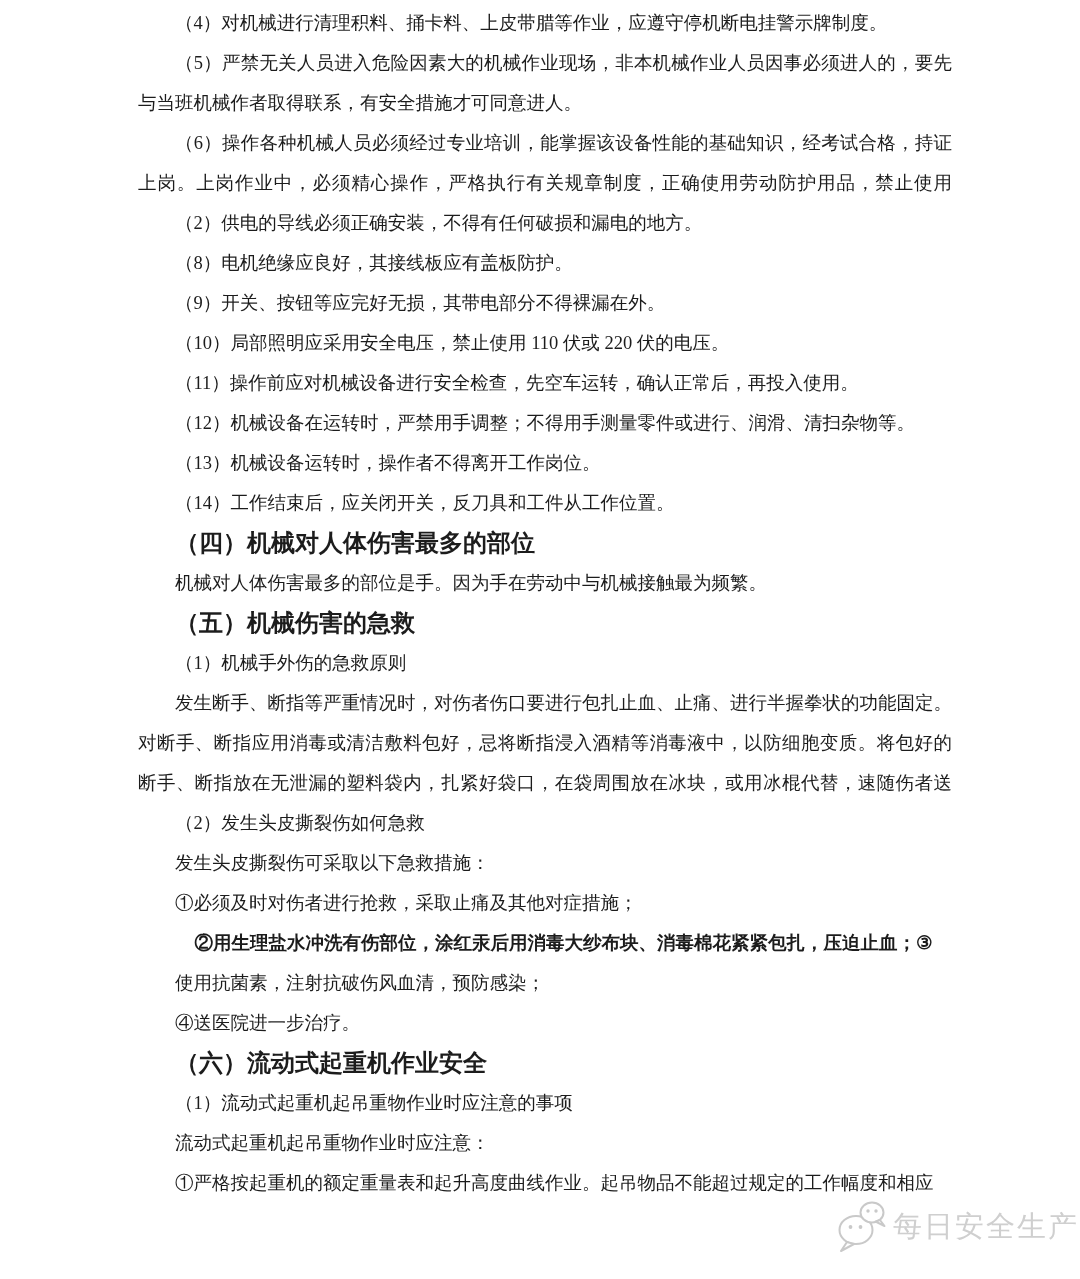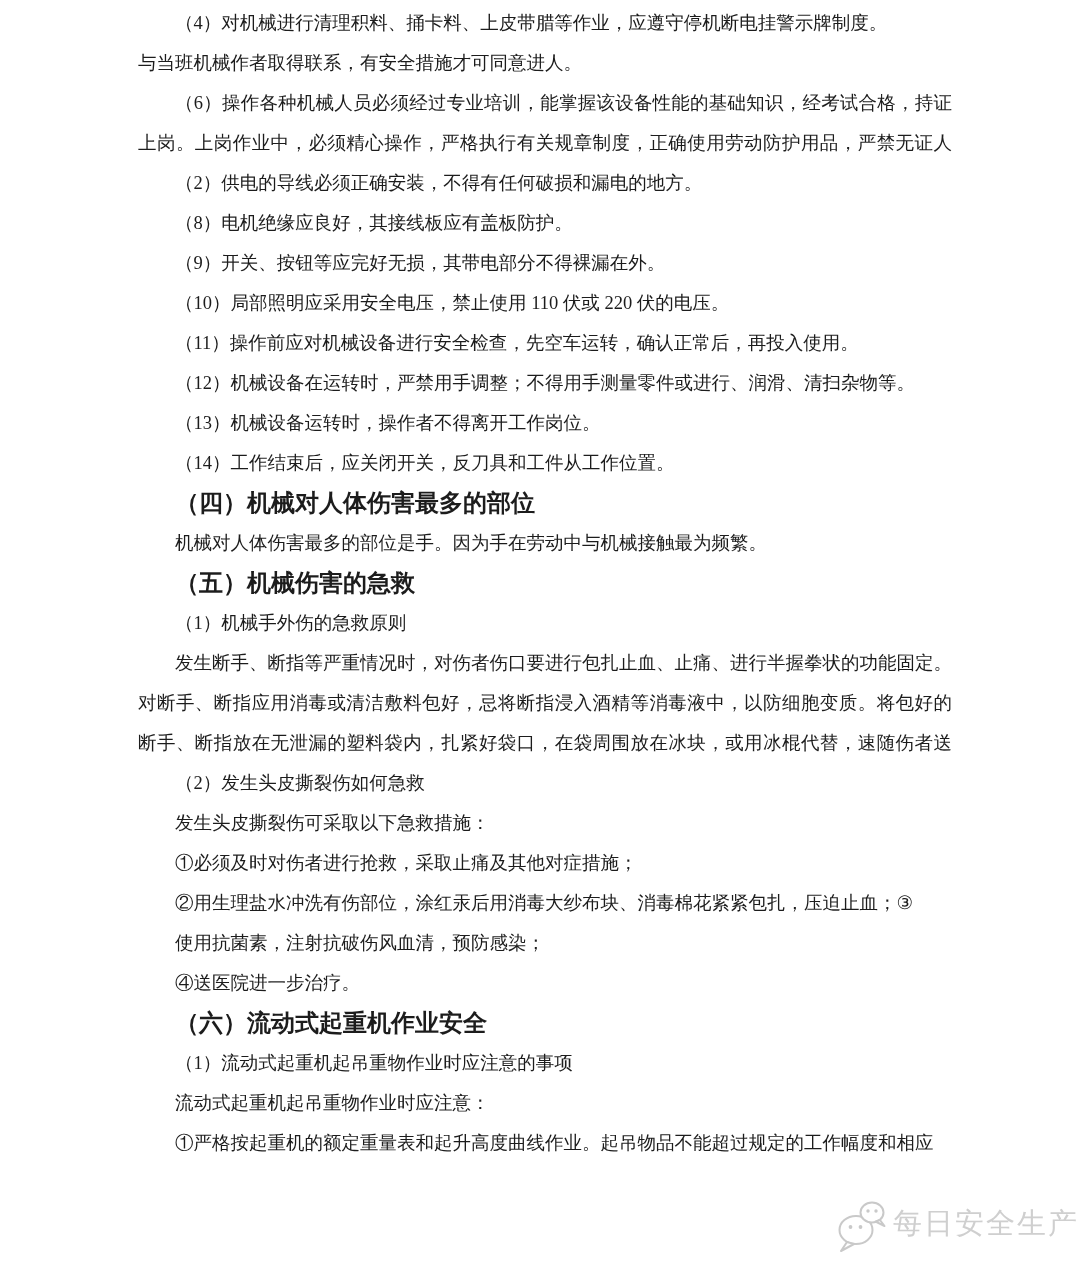--- a/index.html
+++ b/index.html
@@ -41,33 +41,34 @@
     font-family: "Liberation Sans", "DejaVu Sans", sans-serif;
     font-size: 24px;
   }
   .line.justify {
     text-align: justify;
     text-align-last: justify;
     text-justify: inter-character;
   }
   .line.split {
     display: flex;
-    justify-content: flex-start;
+    justify-content: center;
+    font-weight: bold;
   }
   .watermark {
     position: absolute;
     left: 836px;
     top: 1200px;
     display: flex;
     align-items: center;
     gap: 5px;
     color: #cfcfcf;
   }
   .watermark-label {
-    font-family: Liberation Mono, monospace;
+    font-family: Liberation Sans, sans-serif;
     font-size: 29px;
     letter-spacing: 2px;
     line-height: 50px;
     white-space: nowrap;
     text-shadow: 1px 1px 0 #ffffff;
     text-align: right;
   }
   .wechat-icon {
     width: 52px;
     height: 52px;
@@ -77,30 +78,34 @@
 </head>
 <body style="color: rgb(28, 28, 28); background: rgb(255, 255, 255);">
 
 <div class="page">
 
   <div class="text-block">
       <div class="line body-line indent">
     <span>（4）对机械进行清理积料、捅卡料、上皮带腊等作业，应遵守停机断电挂警示牌制度。</span>
     
   </div>
+      <div class="line body-line indent justify">
+    <span>（5）严禁无关人员进入危险因素大的机械作业现场，非本机械作业人员因事必须进人的，要先</span>
+    
+  </div>
       <div class="line body-line">
     <span>与当班机械作者取得联系，有安全措施才可同意进人。</span>
     
   </div>
       <div class="line body-line indent justify">
     <span>（6）操作各种机械人员必须经过专业培训，能掌握该设备性能的基础知识，经考试合格，持证</span>
     
   </div>
       <div class="line body-line justify">
-    <span>上岗。上岗作业中，必须精心操作，严格执行有关规章制度，正确使用劳动防护用品，严禁无证人</span>
+    <span>上岗。上岗作业中，必须精心操作，严格执行有关规章制度，正确使用劳动防护用品，禁止使用</span>
     
   </div>
       <div class="line body-line indent">
     <span>（2）供电的导线必须正确安装，不得有任何破损和漏电的地方。</span>
     
   </div>
       <div class="line body-line indent">
     <span>（8）电机绝缘应良好，其接线板应有盖板防护。</span>
     
   </div>

